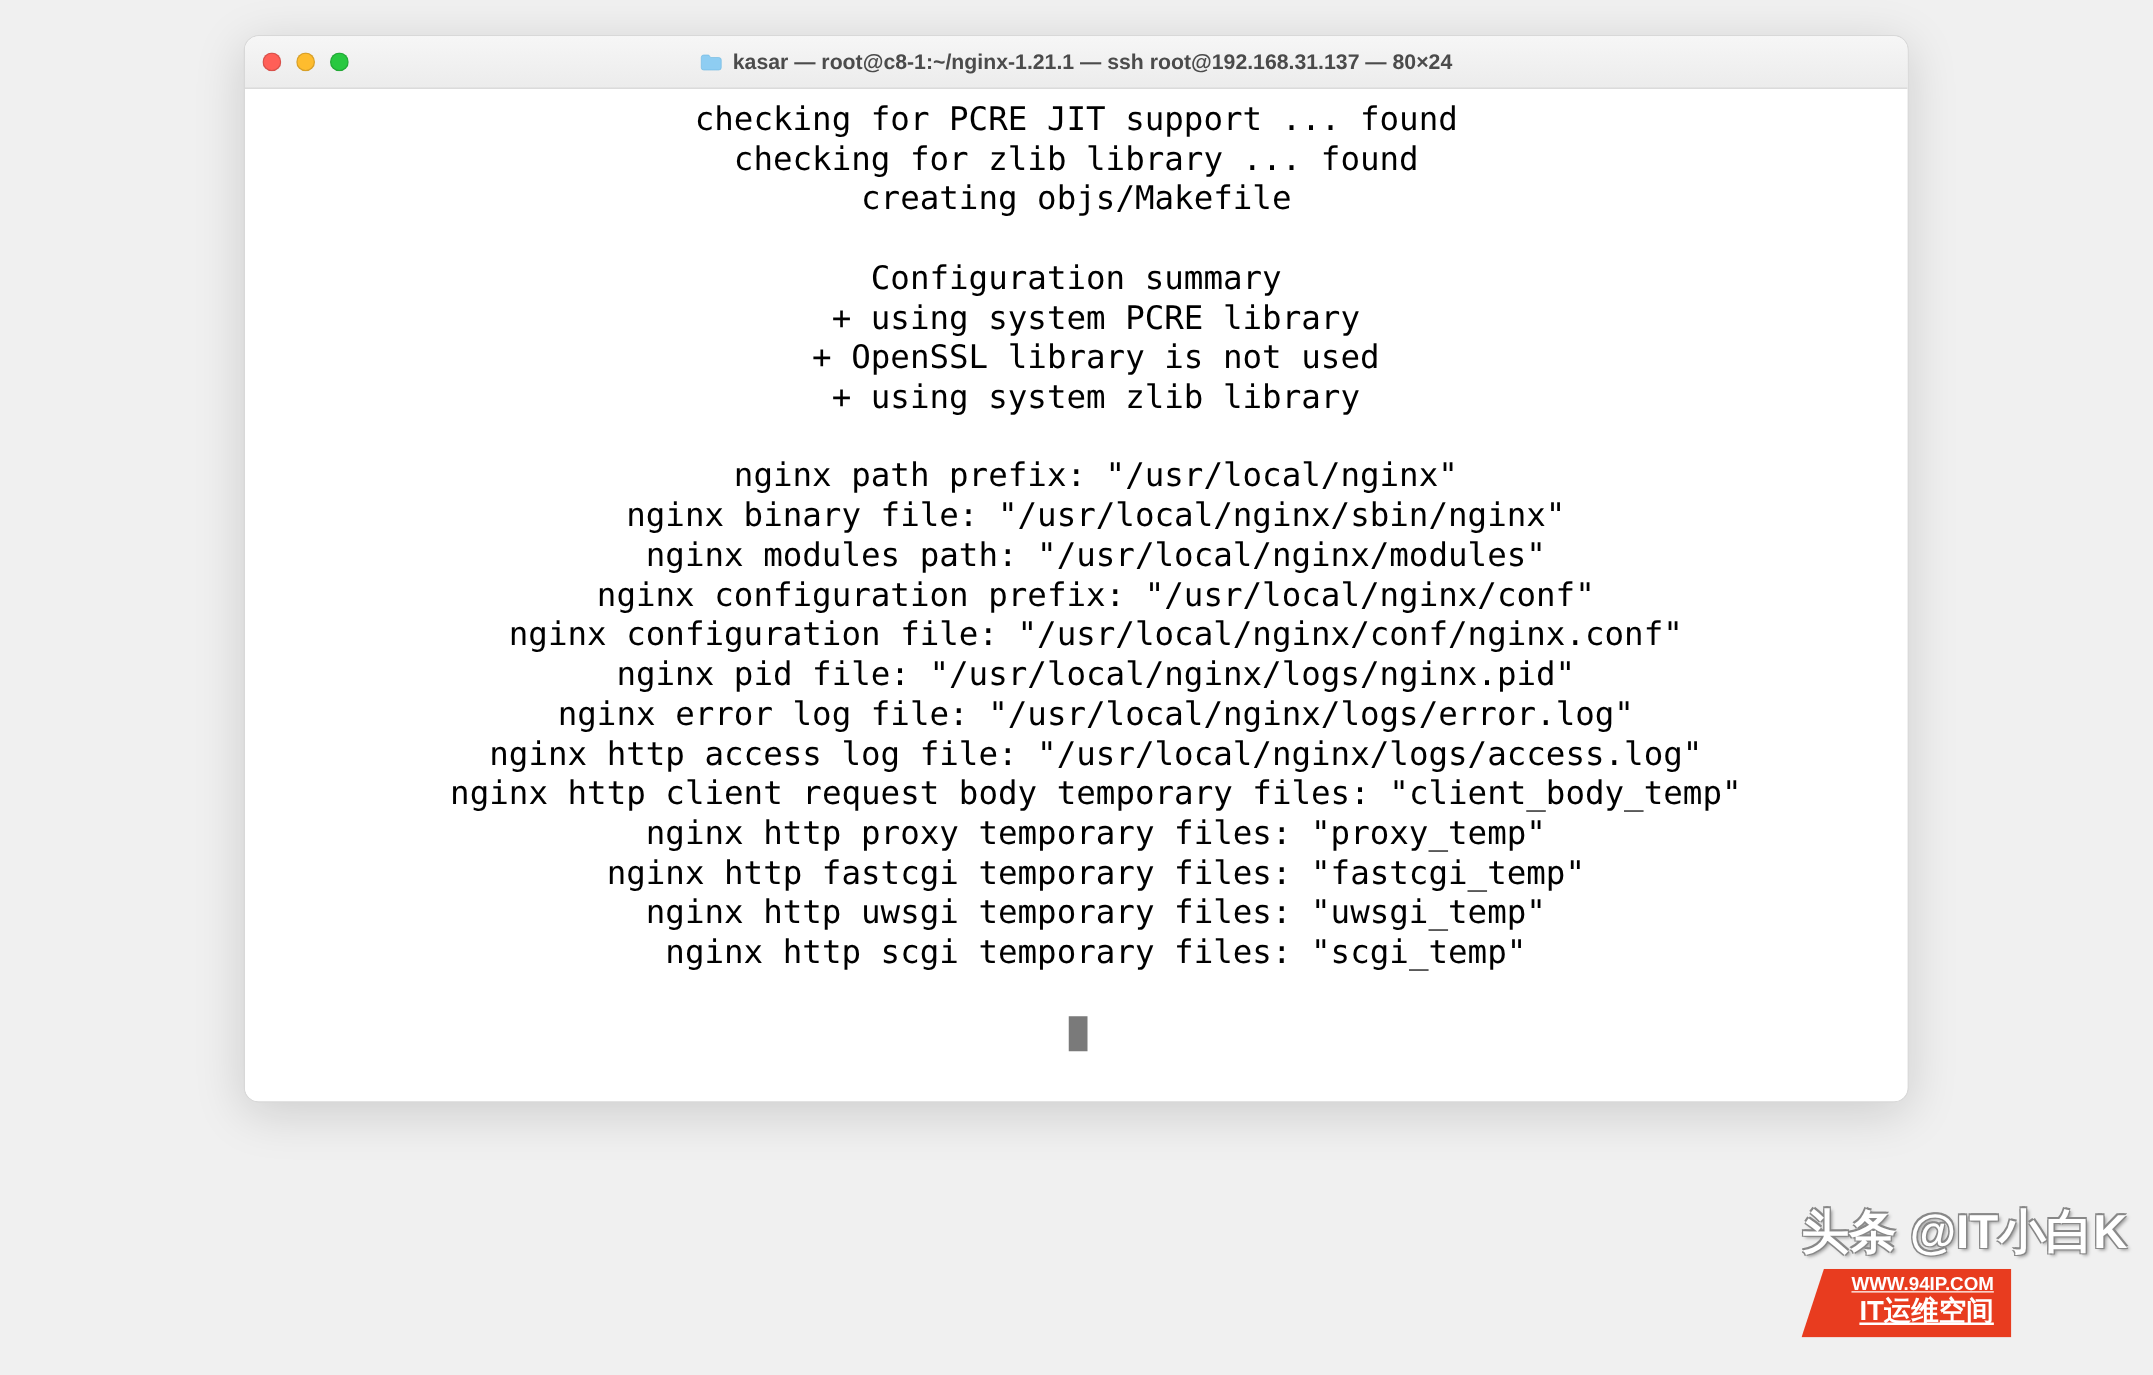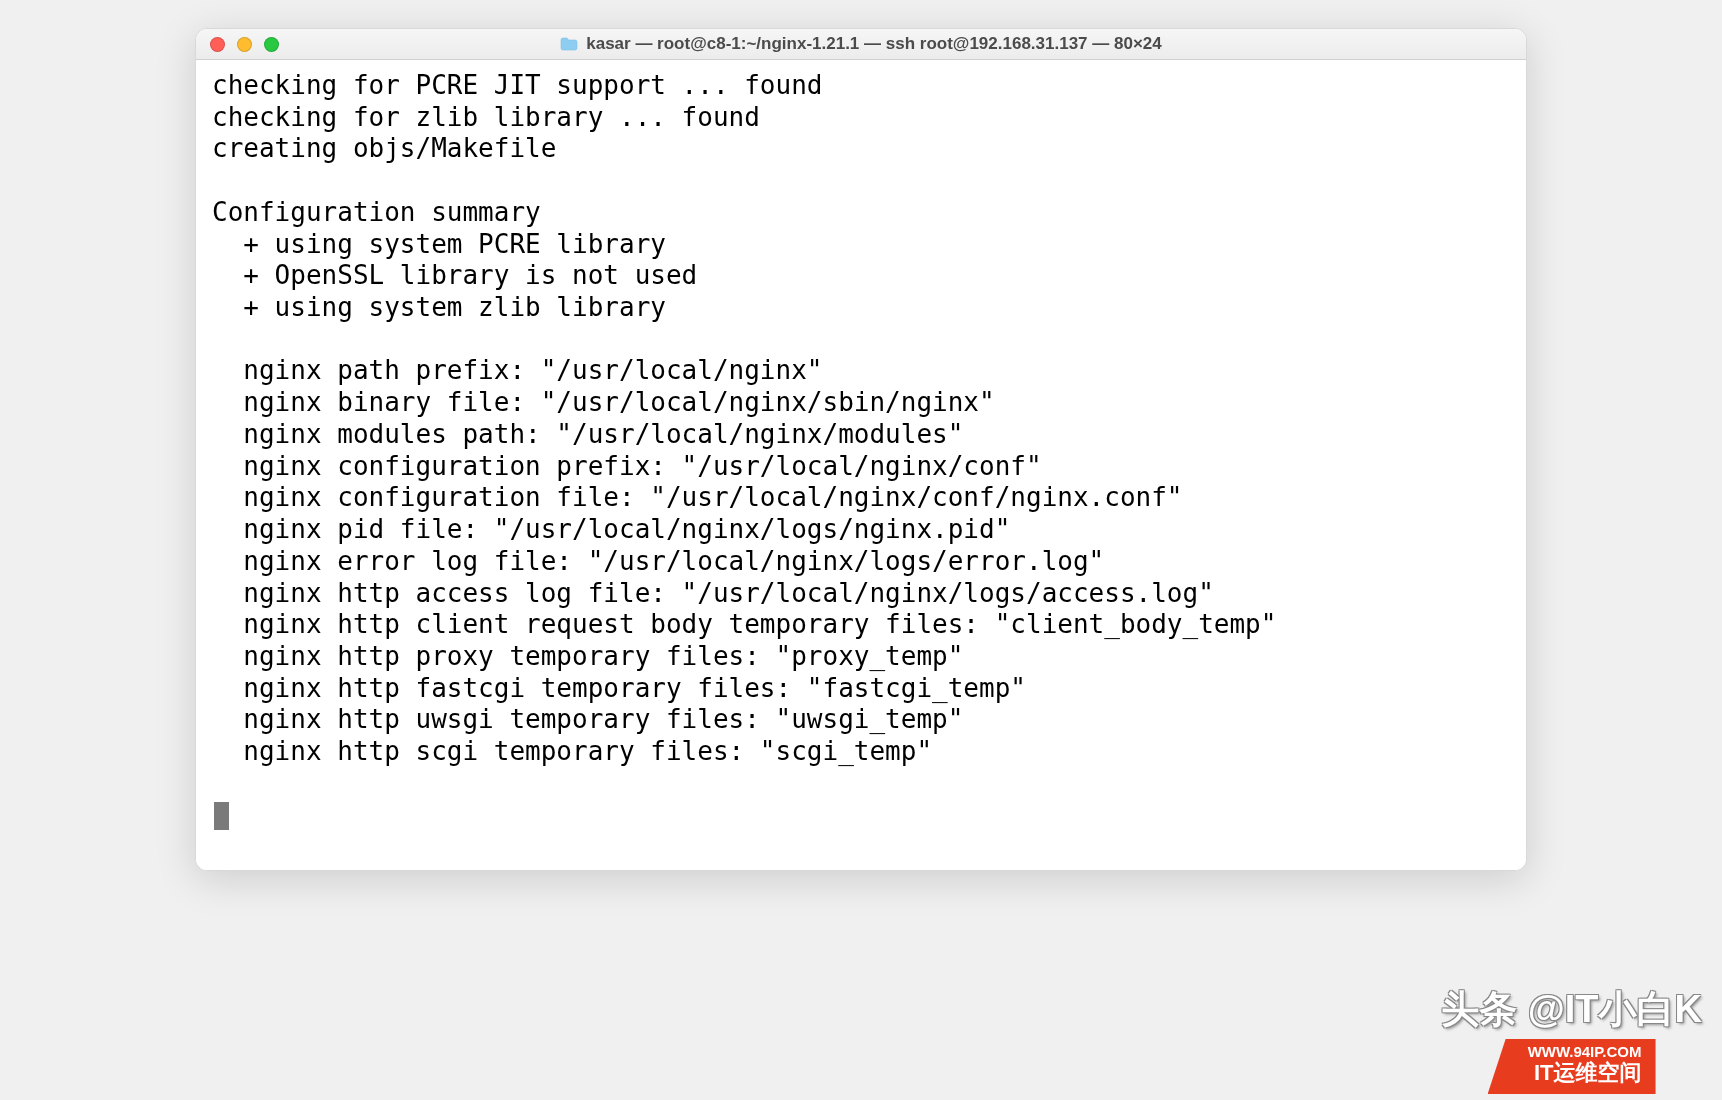--- a/index.html
+++ b/index.html
@@ -19,21 +19,21 @@
     }
     .window {
       width: 1332px;
       background: #fff;
       border-radius: 12px;
       box-shadow: 0 8px 40px rgba(0,0,0,0.15);
       overflow: hidden;
       border: 1px solid #d8d8d8;
     }
     .titlebar {
-      height: 31px;
+      height: 42px;
       background: linear-gradient(#f6f6f6, #ececec);
       border-bottom: 1px solid #d0d0d0;
       display: flex;
       align-items: center;
       padding: 0 14px;
       position: relative;
     }
     .traffic-lights {
       display: flex;
       gap: 12px;
@@ -71,54 +71,56 @@
     }
     .terminal-body {
       padding: 10px 16px 16px 16px;
       background: #fff;
       font-family: "SF Mono", Menlo, Monaco, Consolas, monospace;
       font-size: 26px;
       line-height: 1.22;
       color: #000;
       white-space: pre;
       min-height: 810px;
+      text-align: center;
     }
     .cursor {
       display: inline-block;
       width: 15px;
       height: 28px;
       background: #7a7a7a;
       vertical-align: text-bottom;
       margin-left: 2px;
     }
     .watermark-area {
       position: fixed;
-      bottom: 6px;
+      bottom: 30px;
       right: 20px;
       text-align: right;
       display: flex;
       flex-direction: column;
-      align-items: center;
+      align-items: flex-start;
       gap: 4px;
     }
     .wm-top {
       font-size: 38px;
       font-weight: 700;
       color: #fff;
       text-shadow: -1px -1px 0 #888, 1px -1px 0 #888, -1px 1px 0 #888, 1px 1px 0 #888, 2px 2px 3px rgba(0,0,0,0.4);
       font-family: "PingFang SC", "Microsoft YaHei", sans-serif;
     }
     .wm-badge {
       background: #e83c1f;
       color: #fff;
       font-size: 22px;
       font-weight: 600;
       padding: 4px 14px 6px 40px;
       font-family: "PingFang SC", "Microsoft YaHei", sans-serif;
       clip-path: polygon(18px 0, 100% 0, 100% 100%, 0 100%);
+      text-decoration: underline;
     }
     .wm-small {
       font-size: 15px;
       color: #fff;
       margin-bottom: -2px;
     }
   </style>
 </head>
 <body>
 

